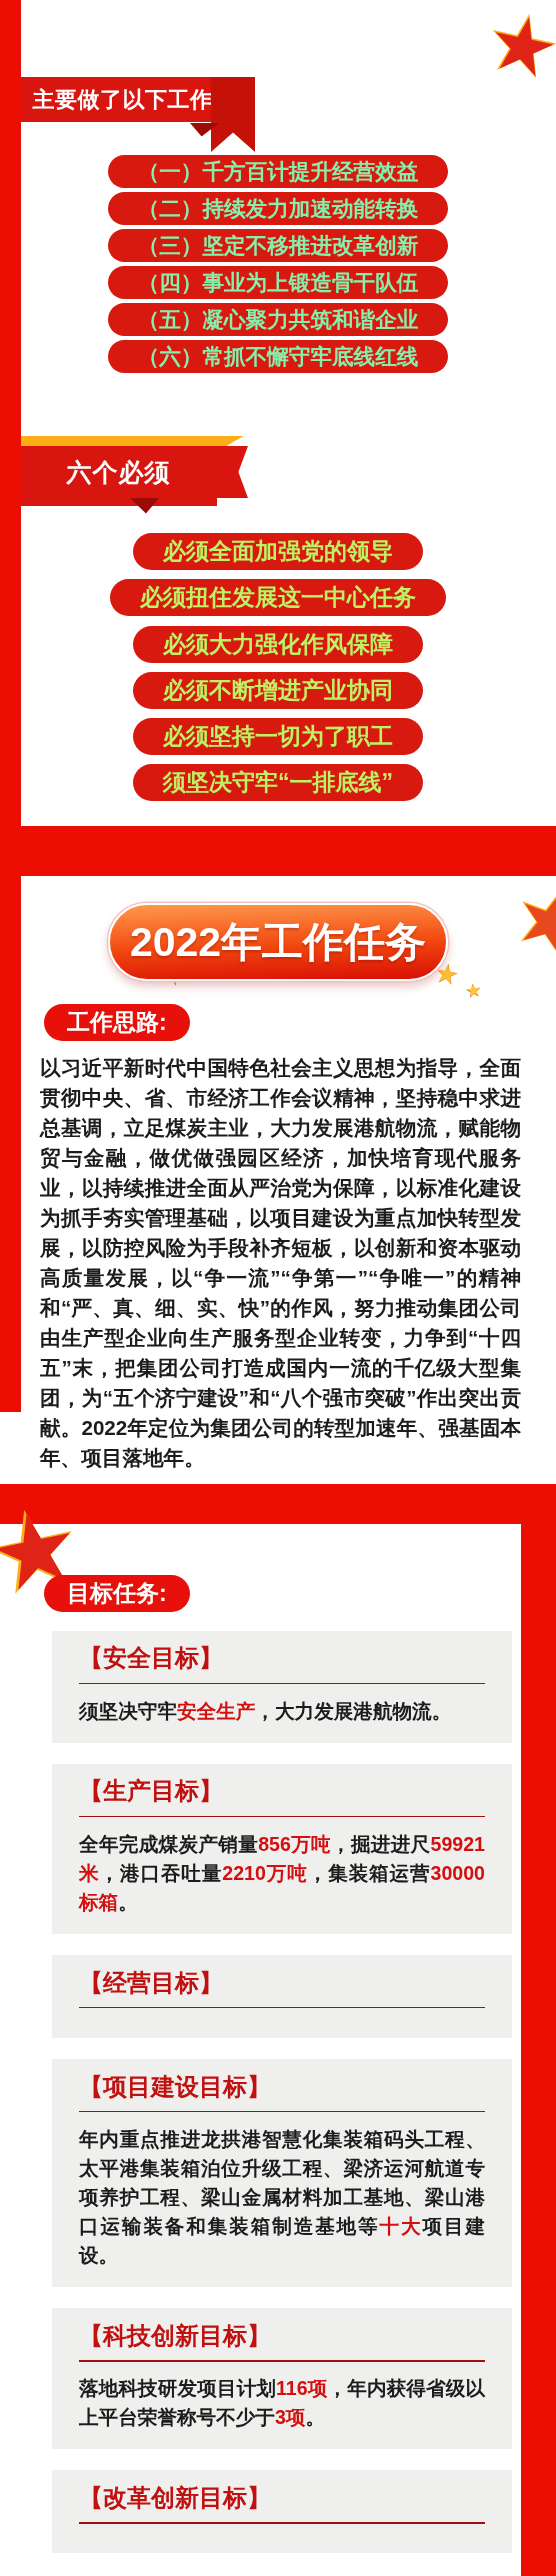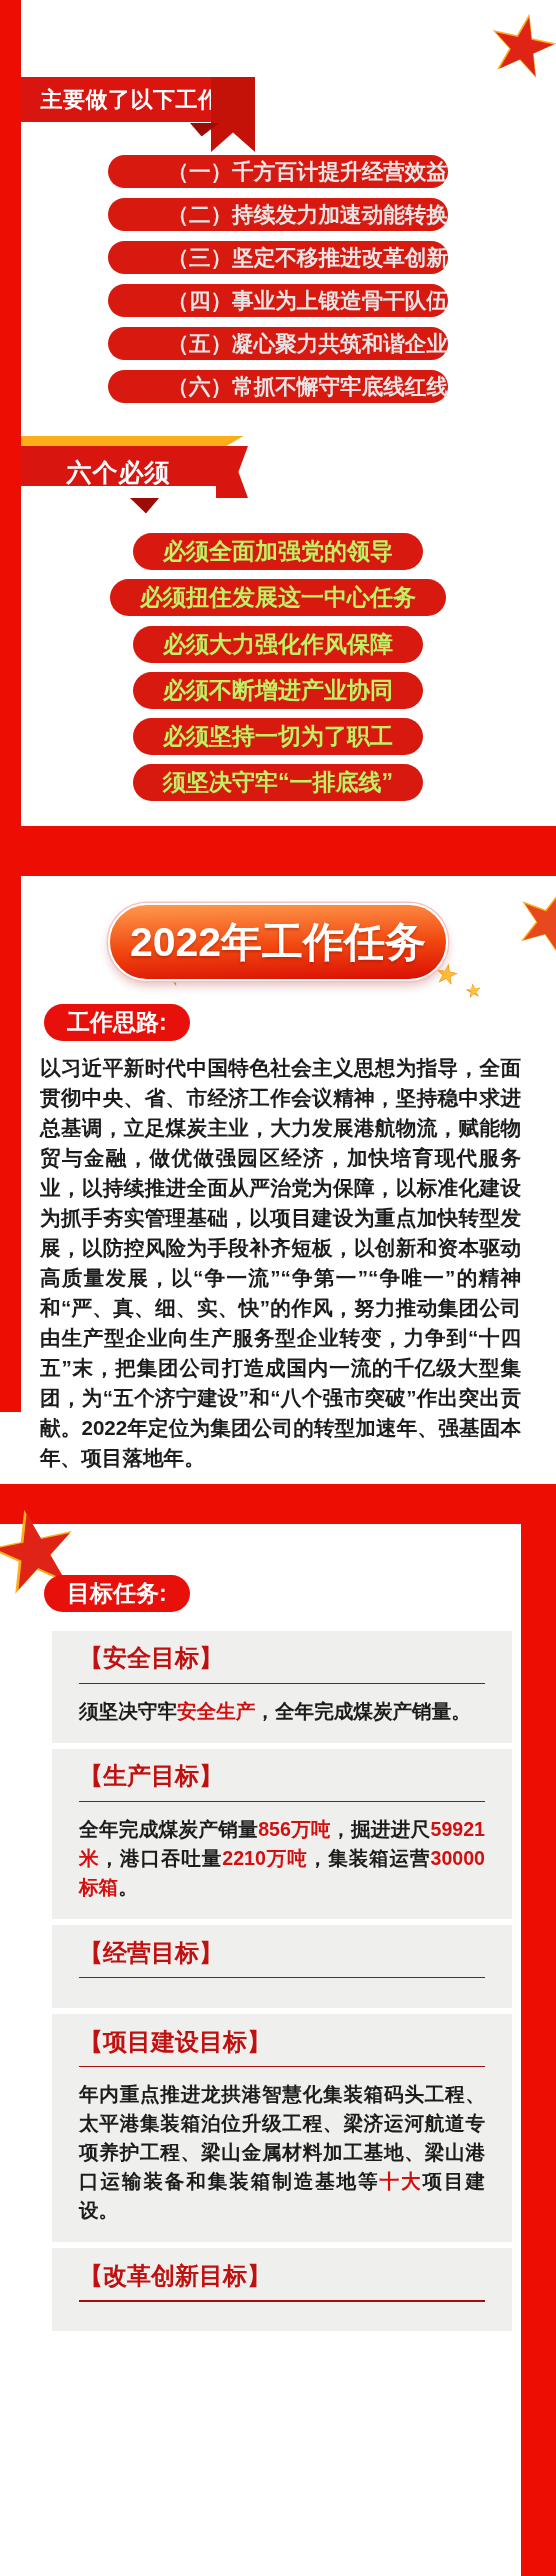--- a/index.html
+++ b/index.html
@@ -21,35 +21,35 @@
   #band-2{top:1484px;height:40px}
 
   
   .star{position:absolute;width:0;height:0;line-height:1}
   .star::before,.star::after{content:"★";position:absolute;left:0;top:0;transform:rotate(var(--rot,0deg));transform-origin:0.55em 0.58em}
   .star::before{color:var(--c1,#fbae17);font-size:1.1em;margin-left:-0.05em;margin-top:-0.05em}
   .star::after{color:var(--c2,#e23428);font-size:1em}
 
   
   #main-banner{position:absolute;left:20.6px;top:77px;width:191px;height:45px;background:var(--banner);
-    color:#fff;font-size:22px;font-weight:700;line-height:45px;padding-left:20px;letter-spacing:0.5px;white-space:nowrap}
+    color:#fff;font-size:22px;font-weight:700;line-height:45px;padding-left:12px;letter-spacing:0.5px;white-space:nowrap}
   #main-banner-tail{position:absolute;left:211px;top:77px;width:44px;height:75px;background:#c41208;
     clip-path:polygon(0 0,100% 0,100% 100%,50% 74%,0 100%)}
   #main-banner-fold{position:absolute;left:190px;top:123px;width:29px;height:13.4px;background:var(--fold);
     clip-path:polygon(0 0,100% 0,40% 100%)}
 
   
   #work-list{position:absolute;left:0;top:155px;width:556px}
-  .work-pill{width:340px;height:33px;margin:0 auto 10px;background:var(--pill);border-radius:16.5px;
-    color:#e5e5e5;font-size:21.6px;font-weight:700;line-height:33px;text-align:right;white-space:nowrap}
+  .work-pill{width:340px;height:33px;margin:0 auto 4px;background:var(--pill);border-radius:16.5px;
+    color:#86efac;font-size:21.6px;font-weight:700;line-height:33px;text-align:center;white-space:nowrap}
 
   
   #musts-gold{position:absolute;left:20.6px;top:436px;width:223px;height:10.3px;background:var(--gold);
     clip-path:polygon(0 0,100% 0,92% 100%,0 100%)}
-  #musts-banner{position:absolute;left:20.6px;top:446px;width:196px;height:40px;background:var(--banner);
+  #musts-banner{position:absolute;left:20.6px;top:446px;width:196px;height:60px;background:var(--banner);
     color:#fff;font-size:25px;font-weight:700;line-height:52px;text-align:center;letter-spacing:1px}
   #musts-tail{position:absolute;left:216px;top:446px;width:32px;height:52px;background:var(--banner);
     clip-path:polygon(0 0,100% 0,70% 50%,100% 100%,0 100%)}
   #musts-fold{position:absolute;left:130px;top:498px;width:29px;height:15.5px;background:var(--fold);
     clip-path:polygon(0 0,100% 0,55% 100%)}
 
   
   #must-list{position:absolute;left:0;top:533px;width:556px;text-align:center}
   .must-pill{display:block;width:fit-content;margin:0 auto 9.3px;height:37px;line-height:37px;padding:0 30px;
     background:var(--pill);border-radius:18.5px;color:#bef264;font-size:23px;font-weight:700;white-space:nowrap}
@@ -64,21 +64,21 @@
   .label-pill{position:absolute;left:44px;height:37px;padding:2px 23px;background:var(--label);border-radius:19.6px;
     color:#fff;font-size:23px;font-weight:700;display:flex;align-items:center;white-space:nowrap}
   #thinking-label{top:1004px}
   #goals-label{top:1575px}
 
   #thinking-text{position:absolute;left:40px;top:1053px;width:481px;font-size:20.6px;line-height:30px;
     color:var(--textdark);font-weight:600;text-align:justify}
 
   
   #goal-cards{position:absolute;left:52px;top:1631px;width:460px}
-  .goal-card{background:var(--cardbg);padding:13.4px 27px 17.5px;margin-bottom:6px}
+  .goal-card{background:var(--cardbg);padding:13.4px 27px 17.5px;margin-bottom:21px}
   .goal-title{font-size:24px;font-weight:700;color:var(--titlered);line-height:28px}
   .goal-divider{height:1.5px;background:var(--dividerred);margin:10.3px 0 12.4px}
   .goal-body{font-size:19.6px;line-height:29px;color:var(--textdark);font-weight:600;text-align:justify}
   .goal-body .hl{color:var(--hl)}
 </style>
 </head>
 <body>
 
 <div id="poster">
 
@@ -125,36 +125,41 @@
   <div id="tasks-title">2022年工作任务</div>
 
   <div class="label-pill" id="thinking-label">工作思路:</div>
   <div id="thinking-text">以习近平新时代中国特色社会主义思想为指导，全面贯彻中央、省、市经济工作会议精神，坚持稳中求进总基调，立足煤炭主业，大力发展港航物流，赋能物贸与金融，做优做强园区经济，加快培育现代服务业，以持续推进全面从严治党为保障，以标准化建设为抓手夯实管理基础，以项目建设为重点加快转型发展，以防控风险为手段补齐短板，以创新和资本驱动高质量发展，以“争一流”“争第一”“争唯一”的精神和“严、真、细、实、快”的作风，努力推动集团公司由生产型企业向生产服务型企业转变，力争到“十四五”末，把集团公司打造成国内一流的千亿级大型集团，为“五个济宁建设”和“八个强市突破”作出突出贡献。2022年定位为集团公司的转型加速年、强基固本年、项目落地年。</div>
 
   <div class="label-pill" id="goals-label">目标任务:</div>
   <div id="goal-cards">
       <div class="goal-card">
         <div class="goal-title">【安全目标】</div>
         <div class="goal-divider"></div>
-        <div class="goal-body"><span class="">须坚决守牢</span><span class="hl">安全生产</span><span class="">，全年完成煤炭产销量。</span></div>
+        <div class="goal-body"><span class="">须坚决守牢</span><span class="hl">安全生产</span><span class="">，大力发展港航物流。</span></div>
       </div>
       <div class="goal-card">
         <div class="goal-title">【生产目标】</div>
         <div class="goal-divider"></div>
         <div class="goal-body"><span class="">全年完成煤炭产销量</span><span class="hl">856万吨</span><span class="">，掘进进尺</span><span class="hl">59921米</span><span class="">，港口吞吐量</span><span class="hl">2210万吨</span><span class="">，集装箱运营</span><span class="hl">30000标箱</span><span class="">。</span></div>
       </div>
       <div class="goal-card">
         <div class="goal-title">【经营目标】</div>
         <div class="goal-divider"></div>
       </div>
       <div class="goal-card">
         <div class="goal-title">【项目建设目标】</div>
         <div class="goal-divider"></div>
         <div class="goal-body"><span class="">年内重点推进龙拱港智慧化集装箱码头工程、太平港集装箱泊位升级工程、梁济运河航道专项养护工程、梁山金属材料加工基地、梁山港口运输装备和集装箱制造基地等</span><span class="hl">十大</span><span class="">项目建设。</span></div>
       </div>
       <div class="goal-card">
+        <div class="goal-title">【科技创新目标】</div>
+        <div class="goal-divider"></div>
+        <div class="goal-body"><span class="">落地科技研发项目计划</span><span class="hl">116项</span><span class="">，年内获得省级以上平台荣誉称号不少于</span><span class="hl">3项</span><span class="">。</span></div>
+      </div>
+      <div class="goal-card">
         <div class="goal-title">【改革创新目标】</div>
         <div class="goal-divider"></div>
       </div>
     </div>
 
 </div>
 
 
 </body></html>

